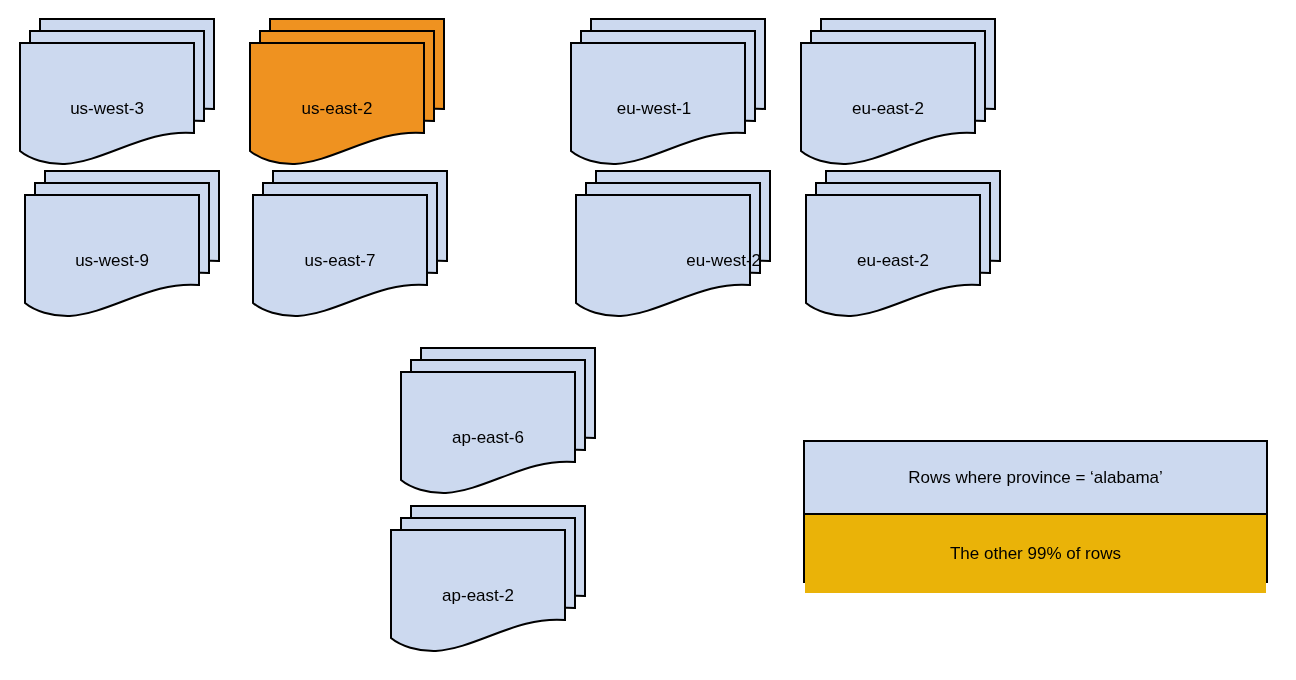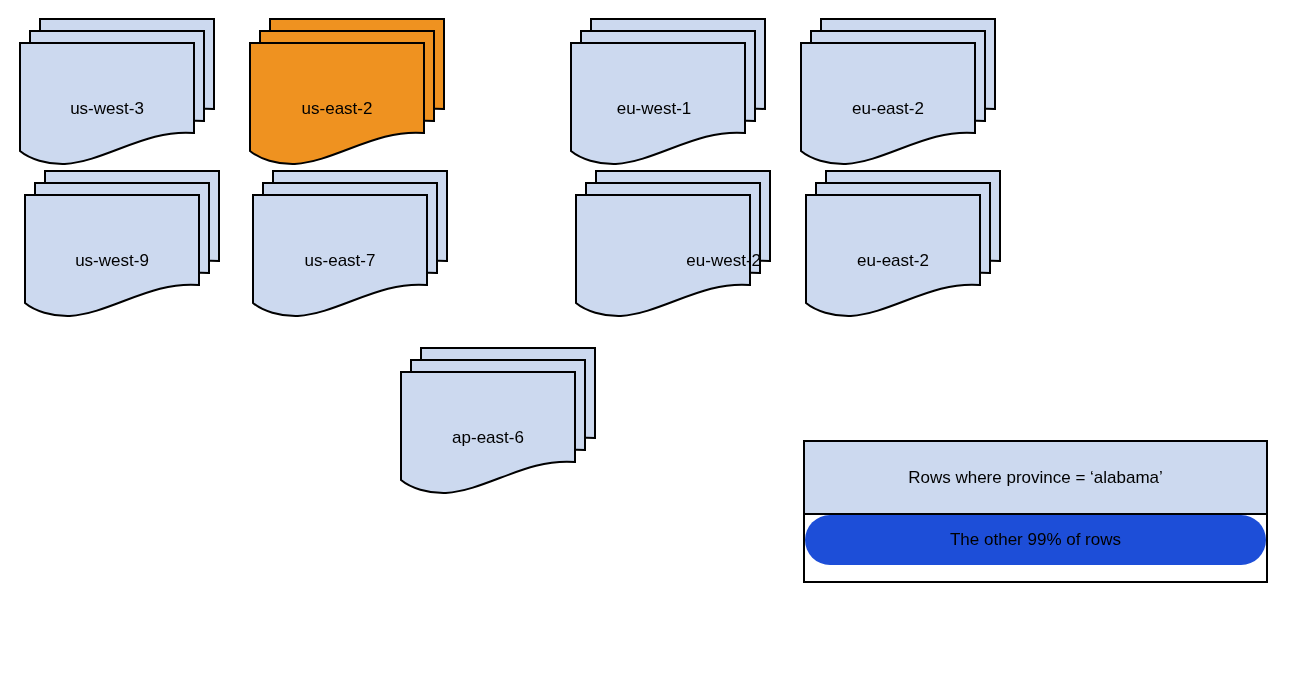--- a/index.html
+++ b/index.html
@@ -172,21 +172,35 @@
         </g>
         <g transform="translate(12,14)">
           <path d="M 1 1 L 175 1 L 175 91.0 C 126.7 87.0, 88.0 119.0, 45.8 122.0 C 28.2 122.5, 10.6 117.0, 1 109.0 Z" fill="#ccd9ef" stroke="#000000" stroke-width="2" stroke-linejoin="miter"></path>
         </g>
         <g transform="translate(2,26)">
           <path d="M 1 1 L 175 1 L 175 91.0 C 126.7 87.0, 88.0 119.0, 45.8 122.0 C 28.2 122.5, 10.6 117.0, 1 109.0 Z" fill="#ccd9ef" stroke="#000000" stroke-width="2" stroke-linejoin="miter"></path>
         </g>
       </svg>
       <div class="stack-label" style="left: 2px; top: 82.58px; width: 176px;">ap-east-6</div>
     </div>
+    <div class="stack" style="left: 388px; top: 503px; width: 200px; height: 151px;">
+      <svg width="200" height="151" viewBox="0 0 200 151">
+        <g transform="translate(22,2)">
+          <path d="M 1 1 L 175 1 L 175 91.0 C 126.7 87.0, 88.0 119.0, 45.8 122.0 C 28.2 122.5, 10.6 117.0, 1 109.0 Z" fill="#ccd9ef" stroke="#000000" stroke-width="2" stroke-linejoin="miter"></path>
+        </g>
+        <g transform="translate(12,14)">
+          <path d="M 1 1 L 175 1 L 175 91.0 C 126.7 87.0, 88.0 119.0, 45.8 122.0 C 28.2 122.5, 10.6 117.0, 1 109.0 Z" fill="#ccd9ef" stroke="#000000" stroke-width="2" stroke-linejoin="miter"></path>
+        </g>
+        <g transform="translate(2,26)">
+          <path d="M 1 1 L 175 1 L 175 91.0 C 126.7 87.0, 88.0 119.0, 45.8 122.0 C 28.2 122.5, 10.6 117.0, 1 109.0 Z" fill="#ccd9ef" stroke="#000000" stroke-width="2" stroke-linejoin="miter"></path>
+        </g>
+      </svg>
+      <div class="stack-label" style="left: 2px; top: 82.58px; width: 176px;">ap-east-2</div>
+    </div>
     <div class="legend" style="left: 803px; top: 440px; width: 465px; height: 143px;">
       <div class="legend-row top" style="background: rgb(204, 217, 239); height: 73px; text-align: right;">
         <span>Rows where province = ‘alabama’</span>
       </div>
-      <div class="legend-row" style="background: #1d4ed8; height: 50px; border-radius: 30px;">
+      <div class="legend-row" style="background: #eab308; height: 78px;">
         <span>The other 99% of rows</span>
       </div>
     </div>
   </div>
 
 </body></html>

